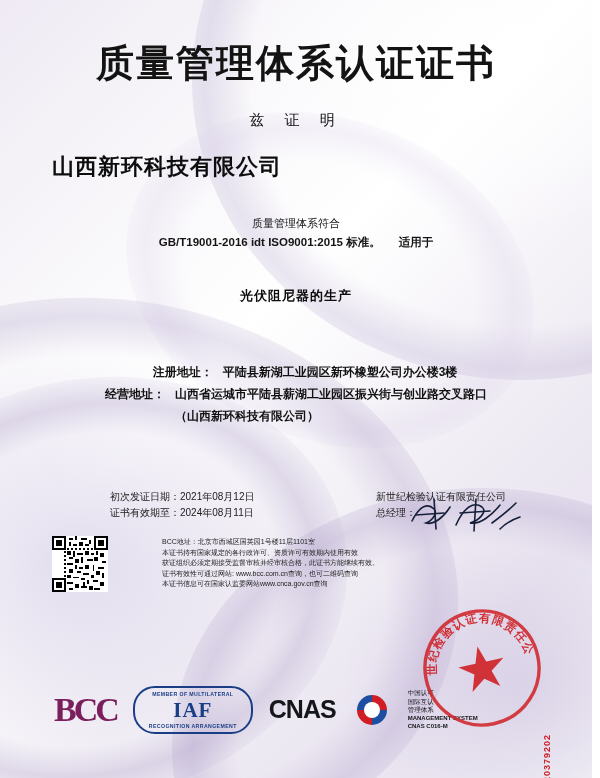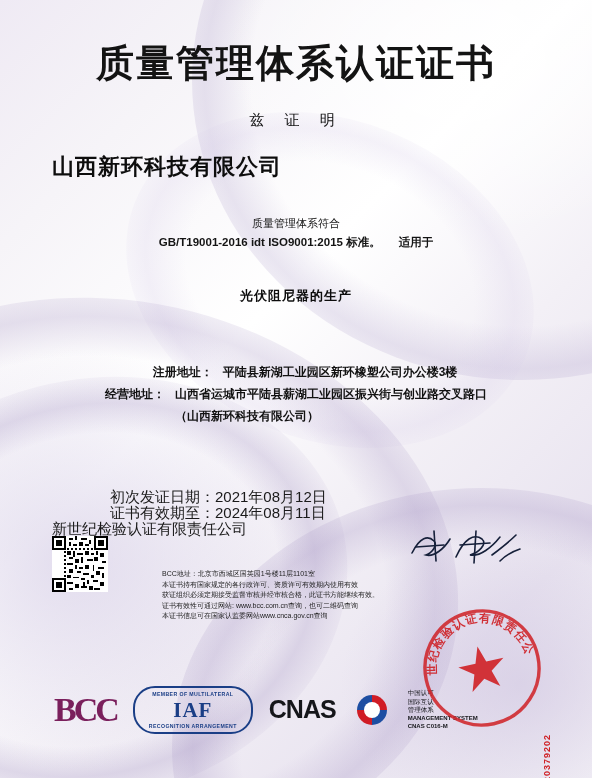--- a/index.html
+++ b/index.html
@@ -133,24 +133,23 @@
     font-weight: bold;
     padding-left: 10px;
     max-width: 330px;
   }
   .addr-row.second .v { font-weight: bold; }
 
   .dates-row {
     display: flex;
     justify-content: space-between;
     margin-top: 62px;
-    font-size: 15px;
+    font-size: 10px;
     line-height: 16px;
     color: #1a1a1a;
-    flex-direction: column;
   }
   .dates-left { padding-left: 58px; }
   .dates-right { padding-right: 34px; position: relative; }
 
   .signature {
     position: absolute;
     right: 16px;
     top: 6px;
     width: 120px;
     height: 42px;

